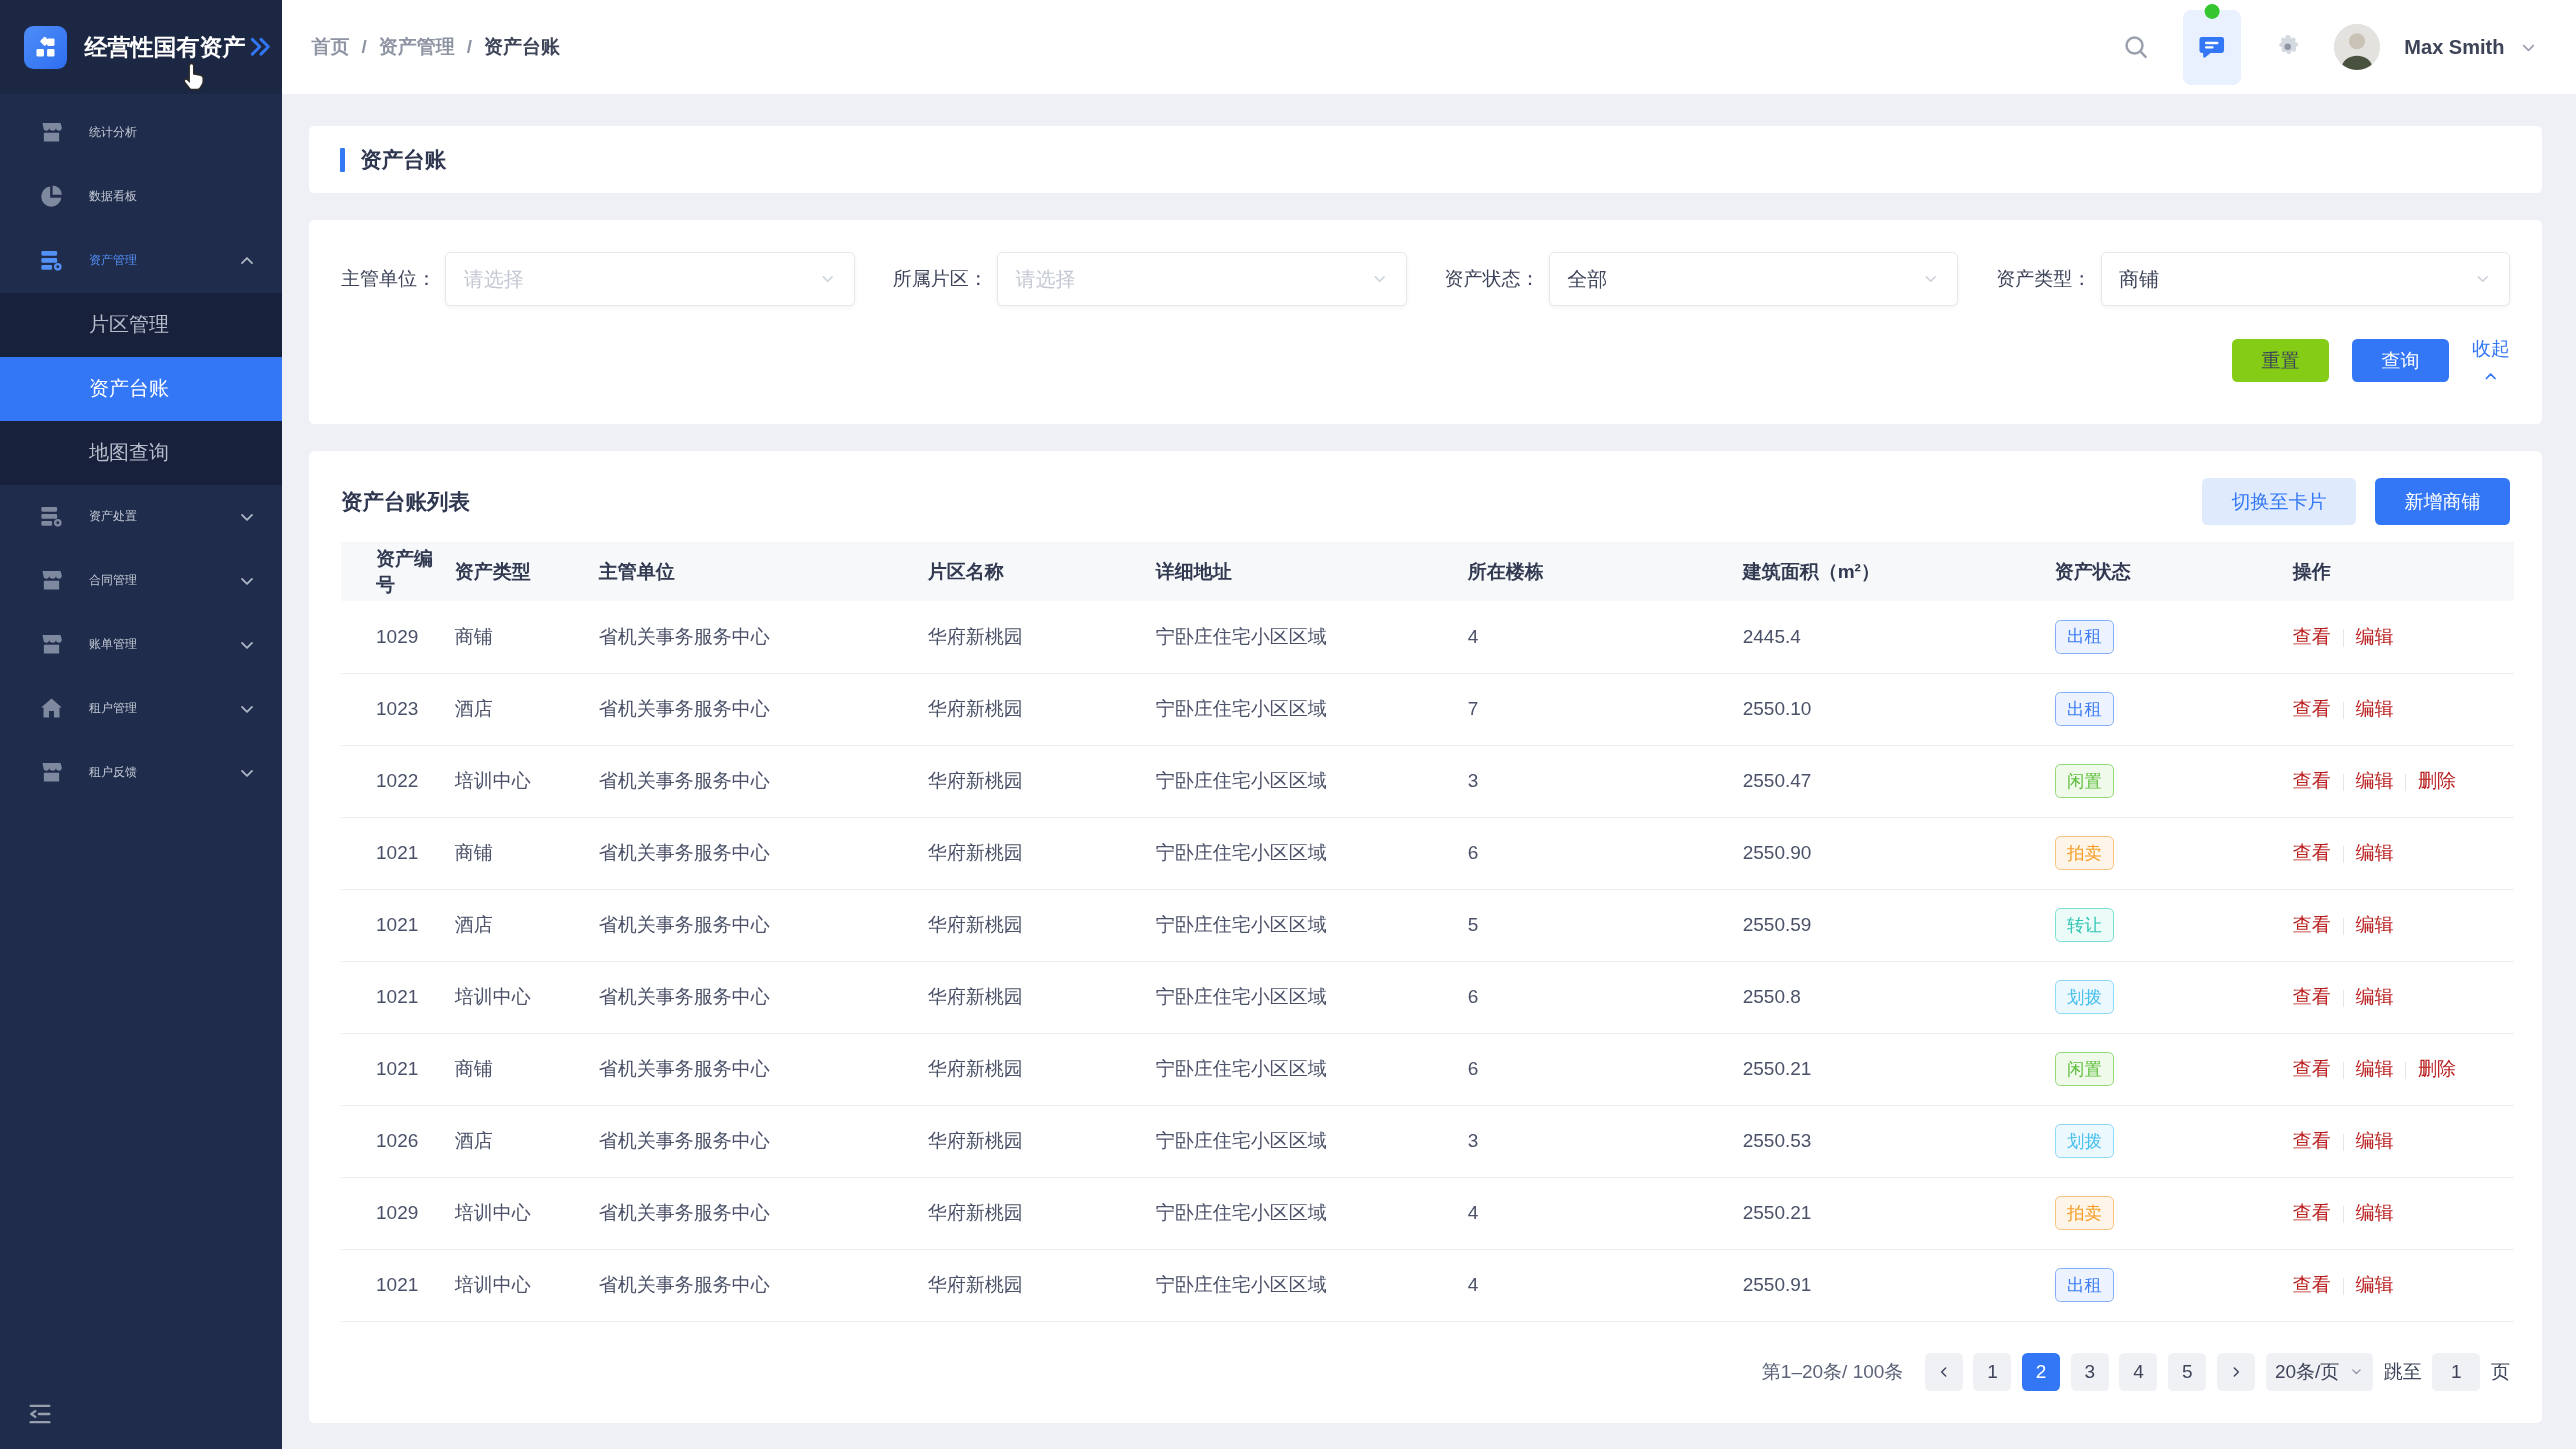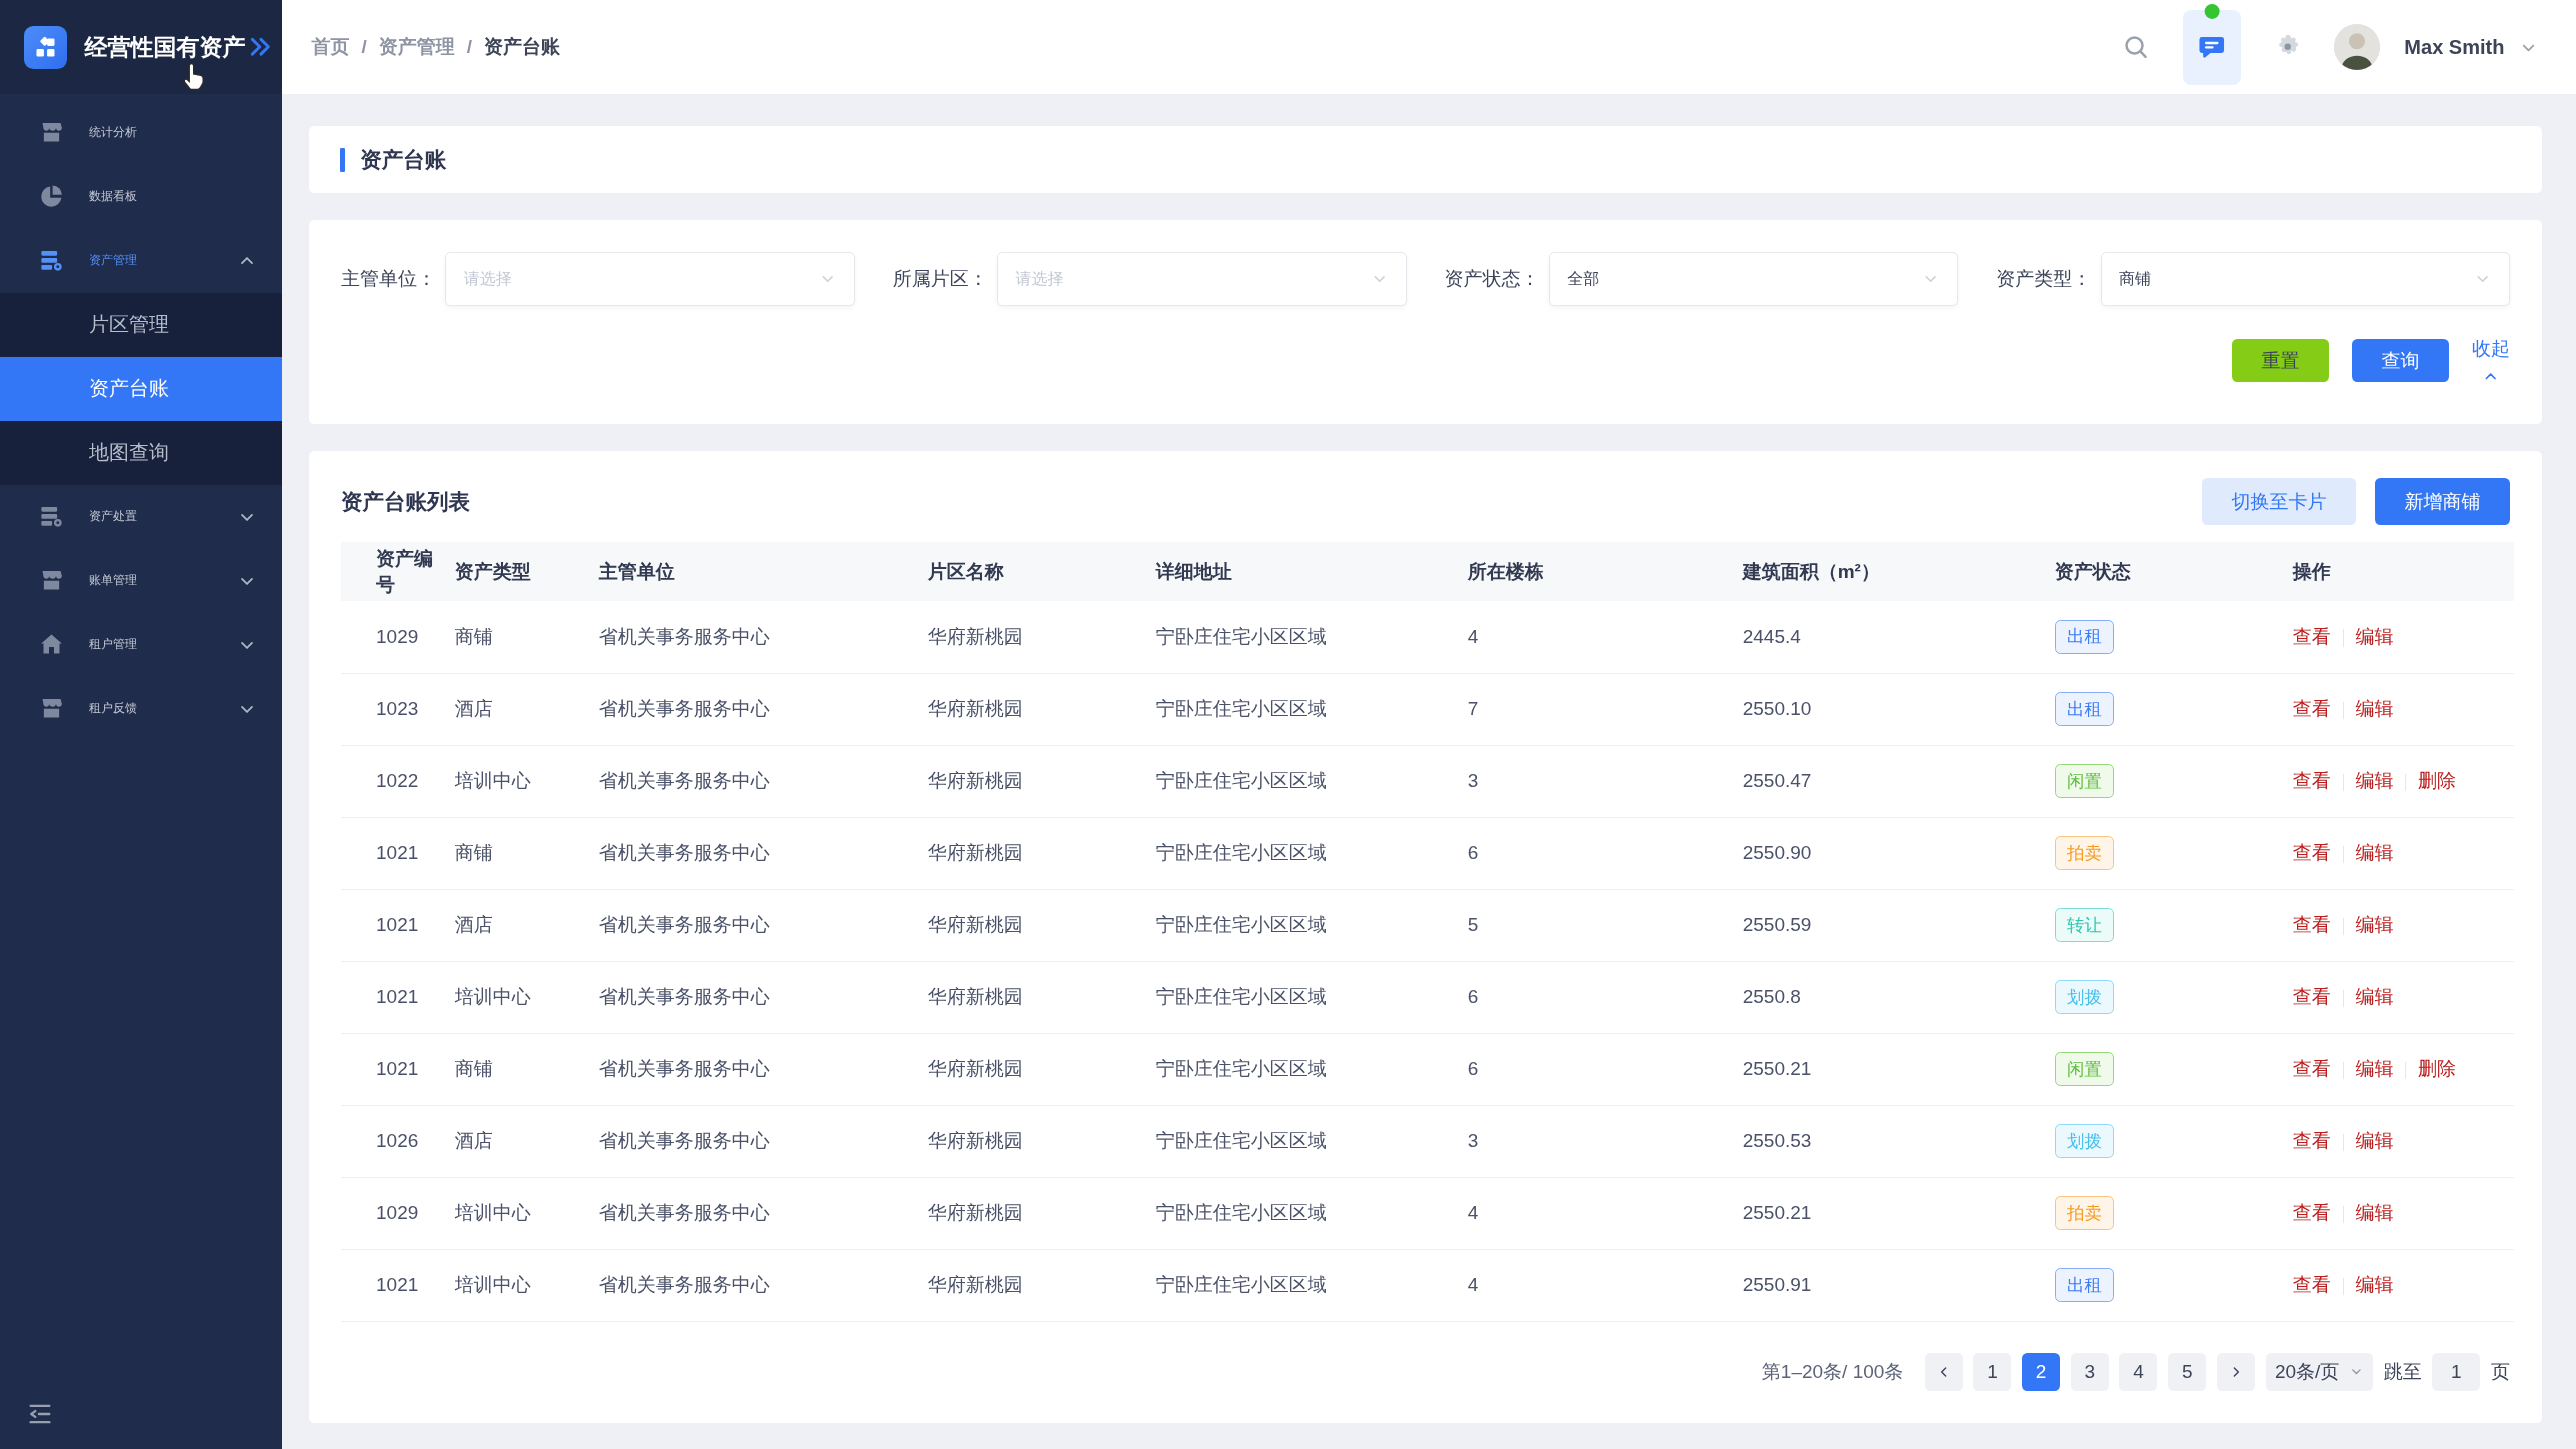--- a/index.html
+++ b/index.html
@@ -100,21 +100,21 @@
   .page-title { font-size: 21.5px; font-weight: bold; color: #2E3650; }
 
   
   .filter-card { margin-top: 27px; padding: 32px 32px 0 32px; height: 204px; }
   .filter-row { display: flex; gap: 38px; }
   .f-group { flex: 1; display: flex; align-items: center; min-width: 0; }
   .f-label { font-size: 19px; color: #3E455A; white-space: nowrap; margin-right: 9.4px; }
   .f-select {
     flex: 1; height: 54px; border: 0.7px solid #E4E7EC; border-radius: 5.4px;
     background: #FFFFFF; box-shadow: 0 2px 4px rgba(31,41,61,.05);
-    display: flex; align-items: center; padding: 0 17.4px; font-size: 16px;
+    display: flex; align-items: center; padding: 0 17.4px; font-size: 20px;
     color: #3E455A; cursor: pointer; min-width: 0;
   }
   .f-select .ph { color: #C3C8D2; }
   .f-select .val { flex: 1; }
   .f-select .sel-chev { color: #CDD2DA; display: flex; }
   .f-select .sel-chev svg { width: 17.4px; height: 17.4px; }
   .filter-actions {
     display: flex; justify-content: flex-end; align-items: center;
     gap: 23px; margin-top: 29.5px;
   }
@@ -253,20 +253,34 @@
           <span class="ico">
             <svg viewBox="0 0 24 24" fill="currentColor">
               <rect x="3" y="3.5" width="14" height="4.2" rx="1"></rect>
               <rect x="3" y="9.8" width="14" height="4.2" rx="1"></rect>
               <rect x="3" y="16.1" width="9.5" height="4.2" rx="1"></rect>
               <circle cx="17.6" cy="17.6" r="3.4"></circle>
               <circle cx="17.6" cy="17.6" r="1.3" fill="#202C4B"></circle>
             </svg>
           </span>
           <span class="lbl">资产处置</span>
+          <span class="chev">
+            <svg viewBox="0 0 24 24" fill="none" stroke="currentColor" stroke-width="2.2" stroke-linecap="round" stroke-linejoin="round">
+              <path d="M6 9.5l6 6 6-6"></path>
+            </svg>
+          </span>
+        </div>
+        <div class="m-item">
+          <span class="ico">
+            <svg viewBox="0 0 24 24" fill="currentColor">
+              <path d="M4 3.5h16l1.2 4.3c0 1.5-1.1 2.7-2.6 2.7-1.4 0-2.6-1.2-2.6-2.7 0 1.5-1.3 2.7-3 2.7s-3-1.2-3-2.7c0 1.5-1.2 2.7-2.6 2.7S4.8 9.3 4.8 7.8L4 3.5z"></path>
+              <path d="M5.2 12.2h13.6V20H5.2z"></path>
+            </svg>
+          </span>
+          <span class="lbl">合同管理</span>
           <span class="chev">
             <svg viewBox="0 0 24 24" fill="none" stroke="currentColor" stroke-width="2.2" stroke-linecap="round" stroke-linejoin="round">
               <path d="M6 9.5l6 6 6-6"></path>
             </svg>
           </span>
         </div>
         <div class="m-item">
           <span class="ico">
             <svg viewBox="0 0 24 24" fill="currentColor">
               <path d="M4 3.5h16l1.2 4.3c0 1.5-1.1 2.7-2.6 2.7-1.4 0-2.6-1.2-2.6-2.7 0 1.5-1.3 2.7-3 2.7s-3-1.2-3-2.7c0 1.5-1.2 2.7-2.6 2.7S4.8 9.3 4.8 7.8L4 3.5z"></path>

